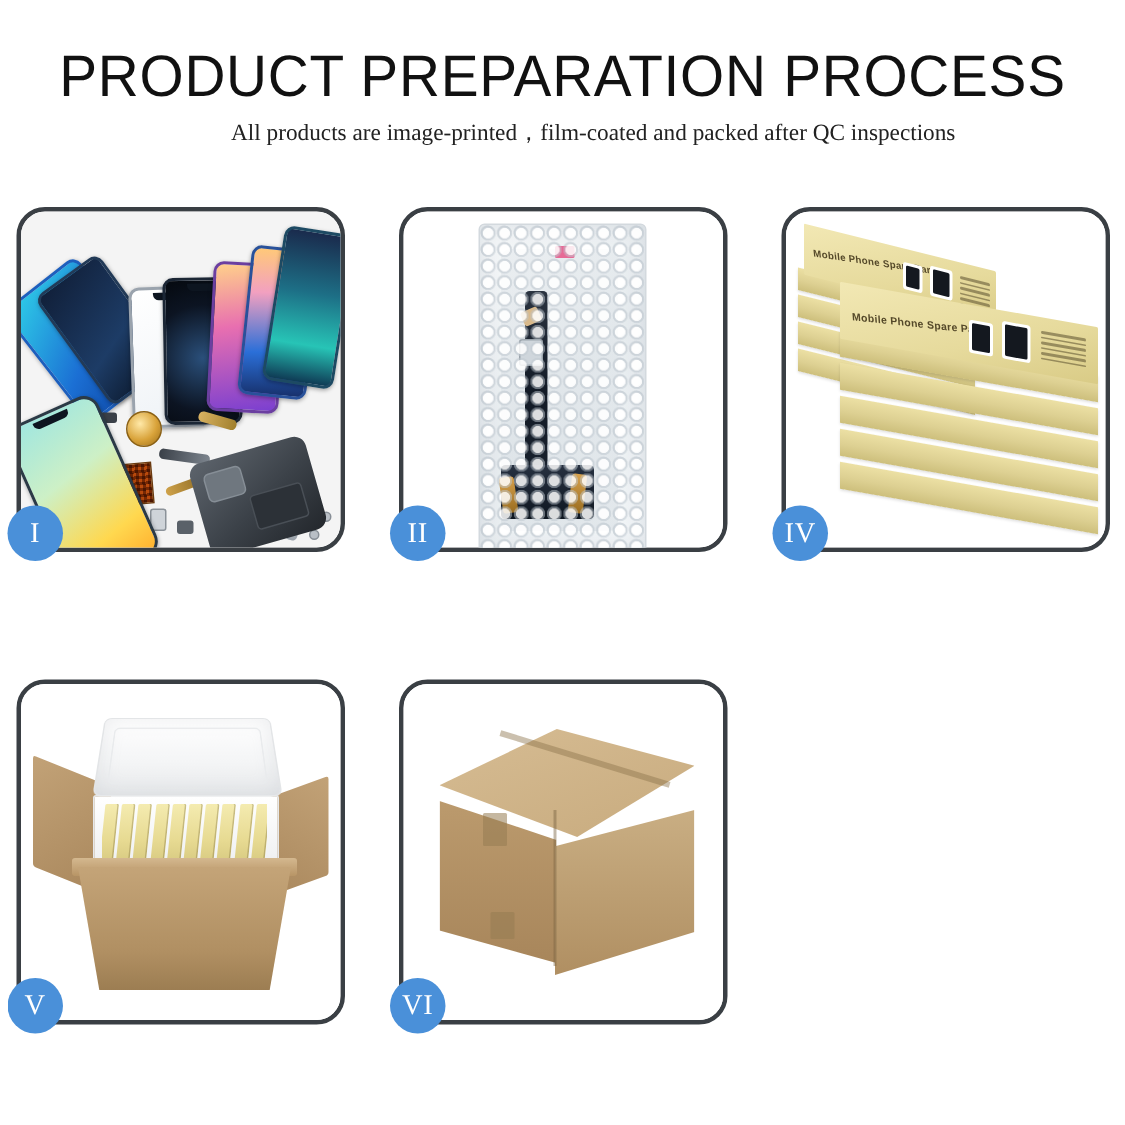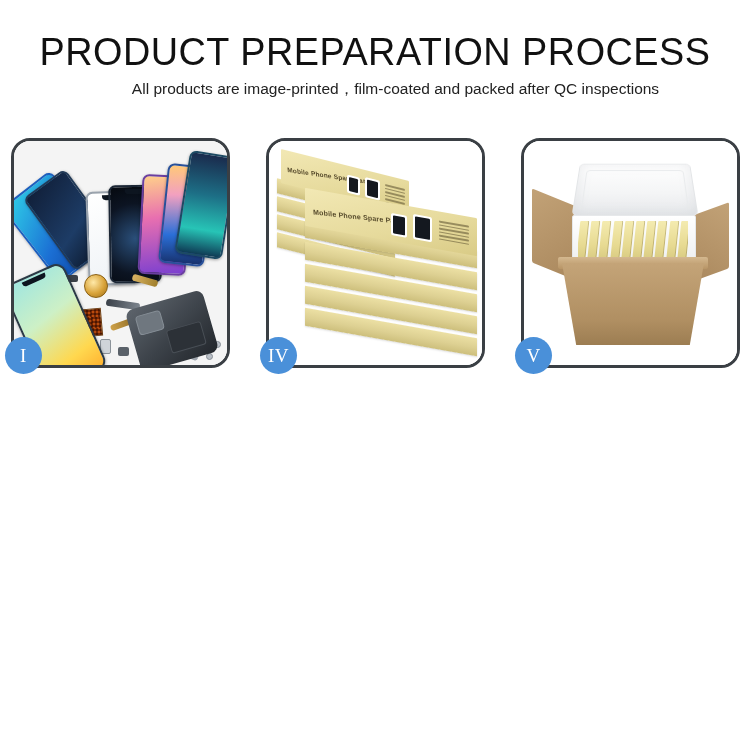--- a/index.html
+++ b/index.html
@@ -32,21 +32,21 @@
     font-family: "Liberation Sans Narrow", "Liberation Sans", sans-serif;
     font-size: 39px;
     font-weight: 500;
     letter-spacing: 0.5px;
     color: #111111;
     line-height: 44px;
     transform: scaleX(0.97);
     white-space: nowrap;
   }
   #subtitle {
-    font-family: Liberation Sans, sans-serif;
+    font-family: Liberation Serif, serif;
     font-size: 15.5px;
     font-weight: 400;
     color: #222222;
     line-height: 22px;
     margin-top: 4px;
     white-space: nowrap;
     padding-left: 41px;
   }
 
   
@@ -585,20 +585,37 @@
         <div class="smallpart sp4"></div>
         <div class="smallpart sp5"></div>
         <div class="screw" style="left:192px;top:212px;"></div>
         <div class="screw" style="left:200px;top:200px;"></div>
         <div class="screw" style="left:186px;top:200px;"></div>
         <div class="tool"></div>
       </div>
       <div class="badge">I</div>
     </div>
 
+    <div class="panel">
+      <div class="panel-clip">
+        <div class="p2-bg"></div>
+        <div class="bubblebag">
+          <span class="bag-inner"></span>
+          <span class="part-flex"></span>
+          <span class="part-head"></span>
+          <span class="part-tan"></span>
+          <span class="part-base"></span>
+          <span class="part-gold-a"></span>
+          <span class="part-gold-b"></span>
+          <span class="pink-label"></span>
+          <span class="bubble-overlay"></span>
+        </div>
+      </div>
+      <div class="badge">II</div>
+    </div>
 
 
     <div class="panel">
       <div class="panel-clip">
         <div class="p4-bg"></div>
         <div class="stack">
 
           <div class="sbox" style="left:2px;top:34px;width:118px;height:15px;transform:skewY(14deg);"></div>
           <div class="sbox" style="left:2px;top:52px;width:118px;height:15px;transform:skewY(14deg);"></div>
           <div class="sbox" style="left:2px;top:70px;width:118px;height:15px;transform:skewY(14deg);"></div>
@@ -671,15 +688,28 @@
             <i></i>
             <i></i>
             <i></i>
         </div>
         <div class="carton-rim"></div>
         <div class="carton-body"></div>
       </div>
       <div class="badge">V</div>
     </div>
 
+    <div class="panel">
+      <div class="panel-clip">
+        <div class="p6-bg"></div>
+        <div class="c6-top"></div>
+        <div class="c6-left"></div>
+        <div class="c6-right"></div>
+        <div class="c6-seam"></div>
+        <div class="c6-edge"></div>
+        <div class="c6-tape c6-tape-a"></div>
+        <div class="c6-tape c6-tape-b"></div>
+      </div>
+      <div class="badge">VI</div>
+    </div>
 
   </div>
 </div>
 
 </body></html>

